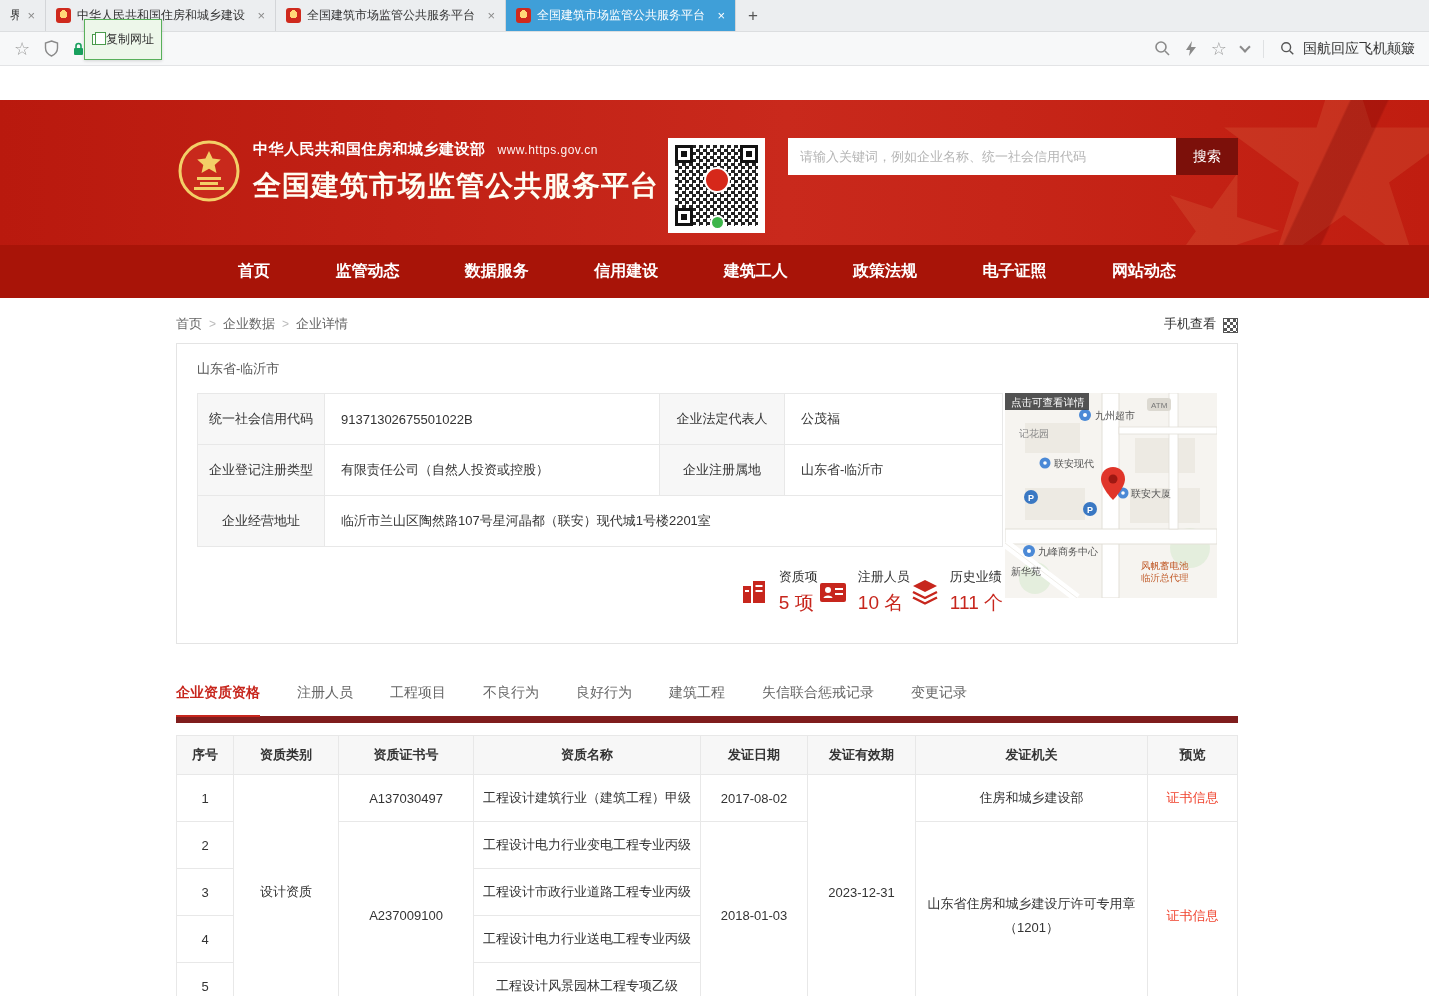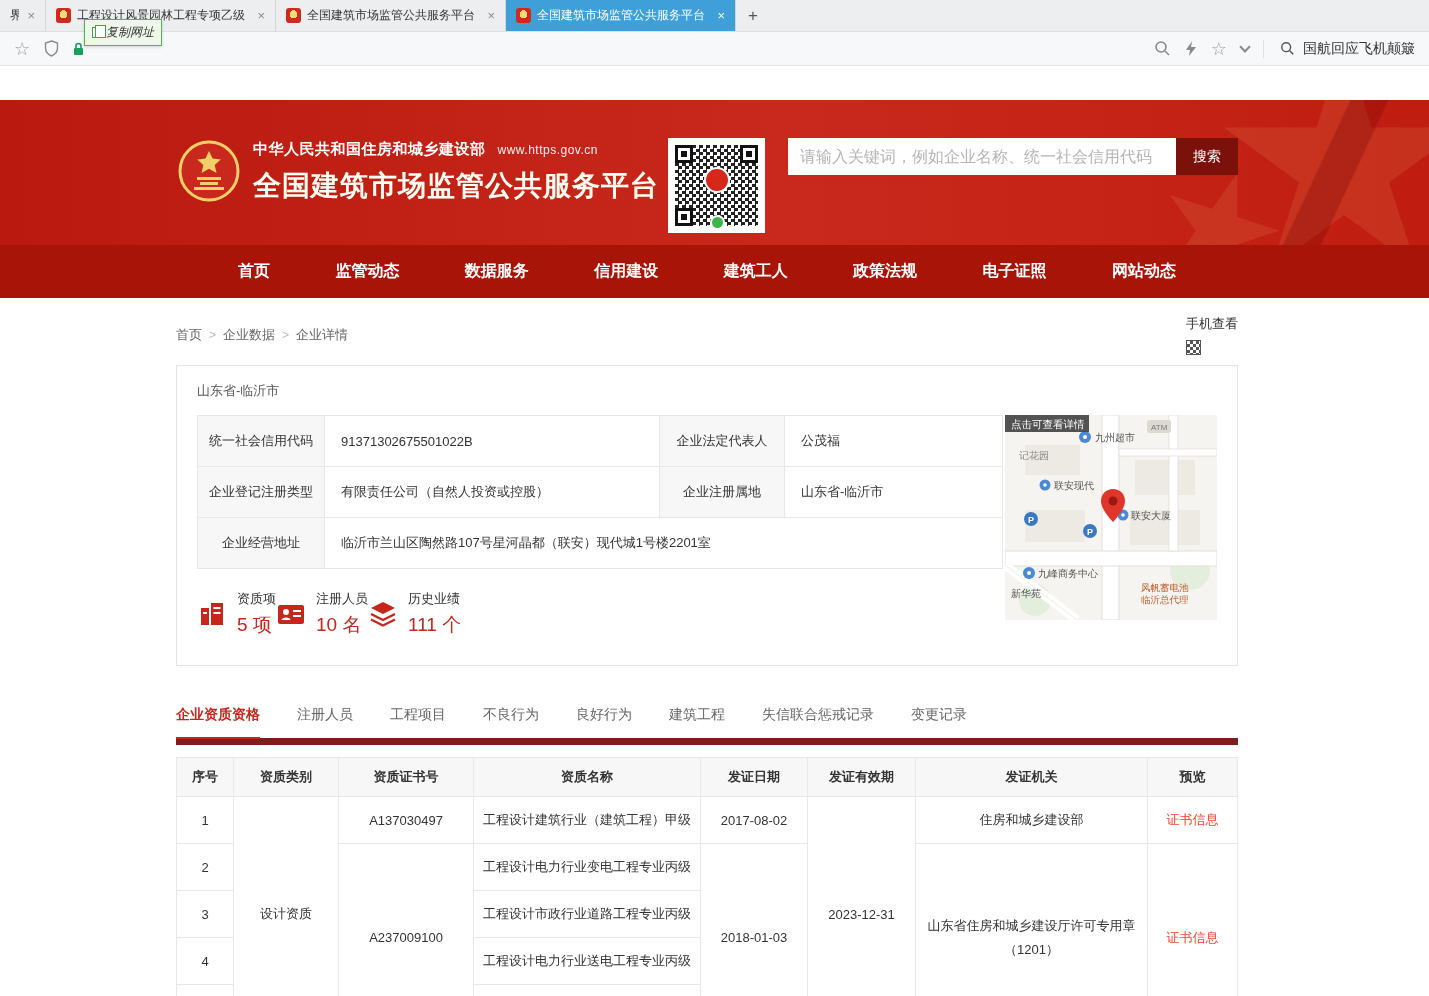--- a/index.html
+++ b/index.html
@@ -12,21 +12,21 @@
 .tab{display:flex;align-items:center;padding:0 10px;font-size:12px;color:#333;border-right:1px solid #d3d5d8;width:230px;min-width:0;}
 .tab.partial{width:46px;}
 .tab .lbl{white-space:nowrap;overflow:hidden;flex:1;}
 .tab .close{margin-left:8px;color:#8a8a8a;font-size:13px;flex:none;}
 .tab.active{background:#3f9fd8;color:#fff;}
 .tab.active .close{color:#fff;}
 .fav{width:15px;height:15px;border-radius:3px;margin-right:6px;flex:none;
   background:radial-gradient(circle at 50% 42%,#ffd978 0 4px,#cf2a1d 4px);}
 .newtab{width:34px;display:flex;align-items:center;justify-content:center;font-size:17px;color:#555;}
 .copy-tip{position:absolute;left:84px;top:19px;z-index:40;display:flex;align-items:center;gap:5px;
-  background:#edf7ea;border:1px solid #58b05a;padding:4px 7px;font-size:12px;color:#333;box-shadow:0 1px 3px rgba(0,0,0,.15);font-style:italic;}
+  background:#edf7ea;border:1px solid #58b05a;padding:11px 7px;font-size:12px;color:#333;box-shadow:0 1px 3px rgba(0,0,0,.15);}
 .copy-ico{width:9px;height:11px;border:1px solid #4a9a4c;position:relative;background:#fff;}
 .copy-ico::after{content:"";position:absolute;left:2px;top:-3px;width:9px;height:11px;border:1px solid #4a9a4c;background:#fff;}
 .addressbar{height:34px;background:#f7f8f9;border-bottom:1px solid #e3e4e6;display:flex;align-items:center;padding:0 14px;gap:14px;}
 .ab-star{font-size:18px;color:#9a9a9a;line-height:1;}
 .ab-ico{display:flex;align-items:center;}
 .url{font-size:13.5px;color:#5f6368;flex:1;white-space:nowrap;overflow:hidden;display:flex;align-items:center;gap:6px;}
 .chev{width:8px;height:8px;border-right:2px solid #8a8a8a;border-bottom:2px solid #8a8a8a;transform:rotate(45deg);margin-top:-4px;}
 .hotsearch{display:flex;align-items:center;gap:8px;border-left:1px solid #dfe1e3;padding-left:16px;font-size:14px;color:#333;white-space:nowrap;}
 
 
@@ -48,45 +48,45 @@
 .qf{position:absolute;width:18px;height:18px;border:3px solid #111;background:#fff;}
 .qf::after{content:"";position:absolute;inset:3px;background:#111;}
 .qf.tl{left:7px;top:7px;} .qf.tr{right:7px;top:7px;} .qf.bl{left:7px;bottom:7px;}
 .qr-c{position:absolute;left:50%;top:44%;width:26px;height:26px;margin:-13px 0 0 -13px;border-radius:50%;background:#d6281a;border:2px solid #fff;}
 .qr-g{position:absolute;left:50%;bottom:3px;width:15px;height:15px;margin-left:-7px;border-radius:50%;background:#3cb54a;border:2px solid #fff;}
 .hsearch{position:absolute;left:612px;top:38px;width:450px;}
 .hs-tabs{display:flex;height:31px;}
 .hs-tab{padding:0 16px;display:flex;align-items:center;font-size:13px;color:#fff;background:#a3150c;border-right:1px solid #b8291c;}
 .hs-tab.on{background:#fff;color:#c7261d;font-weight:bold;}
 .hs-row{display:flex;height:37px;}
-.hd-input{flex:1;border:none;outline:none;padding:0 12px;font-size:16px;color:#333;background:#fff;font-family:inherit;}
+.hd-input{flex:1;border:none;outline:none;padding:0 12px;font-size:13px;color:#333;background:#fff;font-family:inherit;}
 .hd-input::placeholder{color:#b5b5b5;}
 .hs-btn{width:62px;background:#7c100a;color:#fff;border:none;font-size:14px;font-family:inherit;cursor:pointer;}
 .nav{height:53px;background:#a81408;}
 .nav .shell{display:flex;justify-content:space-between;padding:0 62px;align-items:center;height:53px;}
 .nav-item{font-size:16px;font-weight:bold;color:#fff;cursor:pointer;white-space:nowrap;}
 
 
 .crumbs{display:flex;align-items:center;margin-top:17px;font-size:13px;color:#666;}
 .crumb{cursor:pointer;}
 .sep{color:#bbb;margin:0 7px;font-size:12px;}
-.crumbs .right{margin-left:auto;display:flex;align-items:flex-start;gap:7px;color:#333;flex-direction:column;}
+.crumbs .right{margin-left:auto;display:flex;align-items:flex-end;gap:7px;color:#333;}
 .qricon{width:15px;height:15px;border:1px solid #555;background:repeating-conic-gradient(#555 0% 25%,transparent 0% 50%) 0 0/6px 6px;}
 
 
 .card{border:1px solid #e4e4e4;margin-top:10px;padding:16px 20px 20px;}
 .card-head{display:flex;justify-content:space-between;align-items:center;}
 .cname{font-size:20px;font-weight:bold;color:#333;}
 .region{font-size:13px;color:#555;}
 .card-body{display:flex;margin-top:15px;}
 .cleft{flex:1;}
 .info{width:100%;border-collapse:collapse;table-layout:fixed;}
 .info td{border:1px solid #e8e8e8;height:51px;font-size:13px;color:#333;padding:0 16px;}
 .info td.lab{background:#f7f7f7;text-align:center;padding:0 6px;}
-.stats{display:flex;justify-content:flex-start;align-items:center;margin-top:14px;height:62px;}
+.stats{display:flex;justify-content:flex-end;align-items:center;margin-top:14px;height:62px;}
 .stat{display:flex;align-items:center;gap:10px;cursor:pointer;}
 .stat .txt .sl{font-size:13px;color:#333;}
 .stat .txt .sv{font-size:19px;color:#c7261d;margin-top:4px;}
 .mapbox{width:212px;margin-left:2px;position:relative;cursor:pointer;}
 .mapbox svg{display:block;}
 
 
 .dtabs{display:flex;gap:37px;margin-top:40px;border-bottom:7px solid #7f1d1d;}
 .dtab{font-size:14px;color:#666;padding-bottom:13px;cursor:pointer;white-space:nowrap;}
 .dtab.on{color:#c7261d;border-bottom:2px solid #c7261d;margin-bottom:-1px;font-weight:bold;}
@@ -101,21 +101,21 @@
 </head>
 <body>
 
 <div class="tabstrip">
   <div class="tab partial">
     <span class="lbl">界</span>
     <span class="close">×</span>
   </div>
   <div class="tab">
     <span class="fav"></span>
-    <span class="lbl">工程设计风景园林工程专项乙级</span>
+    <span class="lbl">中华人民共和国住房和城乡建设</span>
     <span class="close">×</span>
   </div>
   <div class="tab">
     <span class="fav"></span>
     <span class="lbl">全国建筑市场监管公共服务平台</span>
     <span class="close">×</span>
   </div>
   <div class="tab active">
     <span class="fav"></span>
     <span class="lbl">全国建筑市场监管公共服务平台</span>

